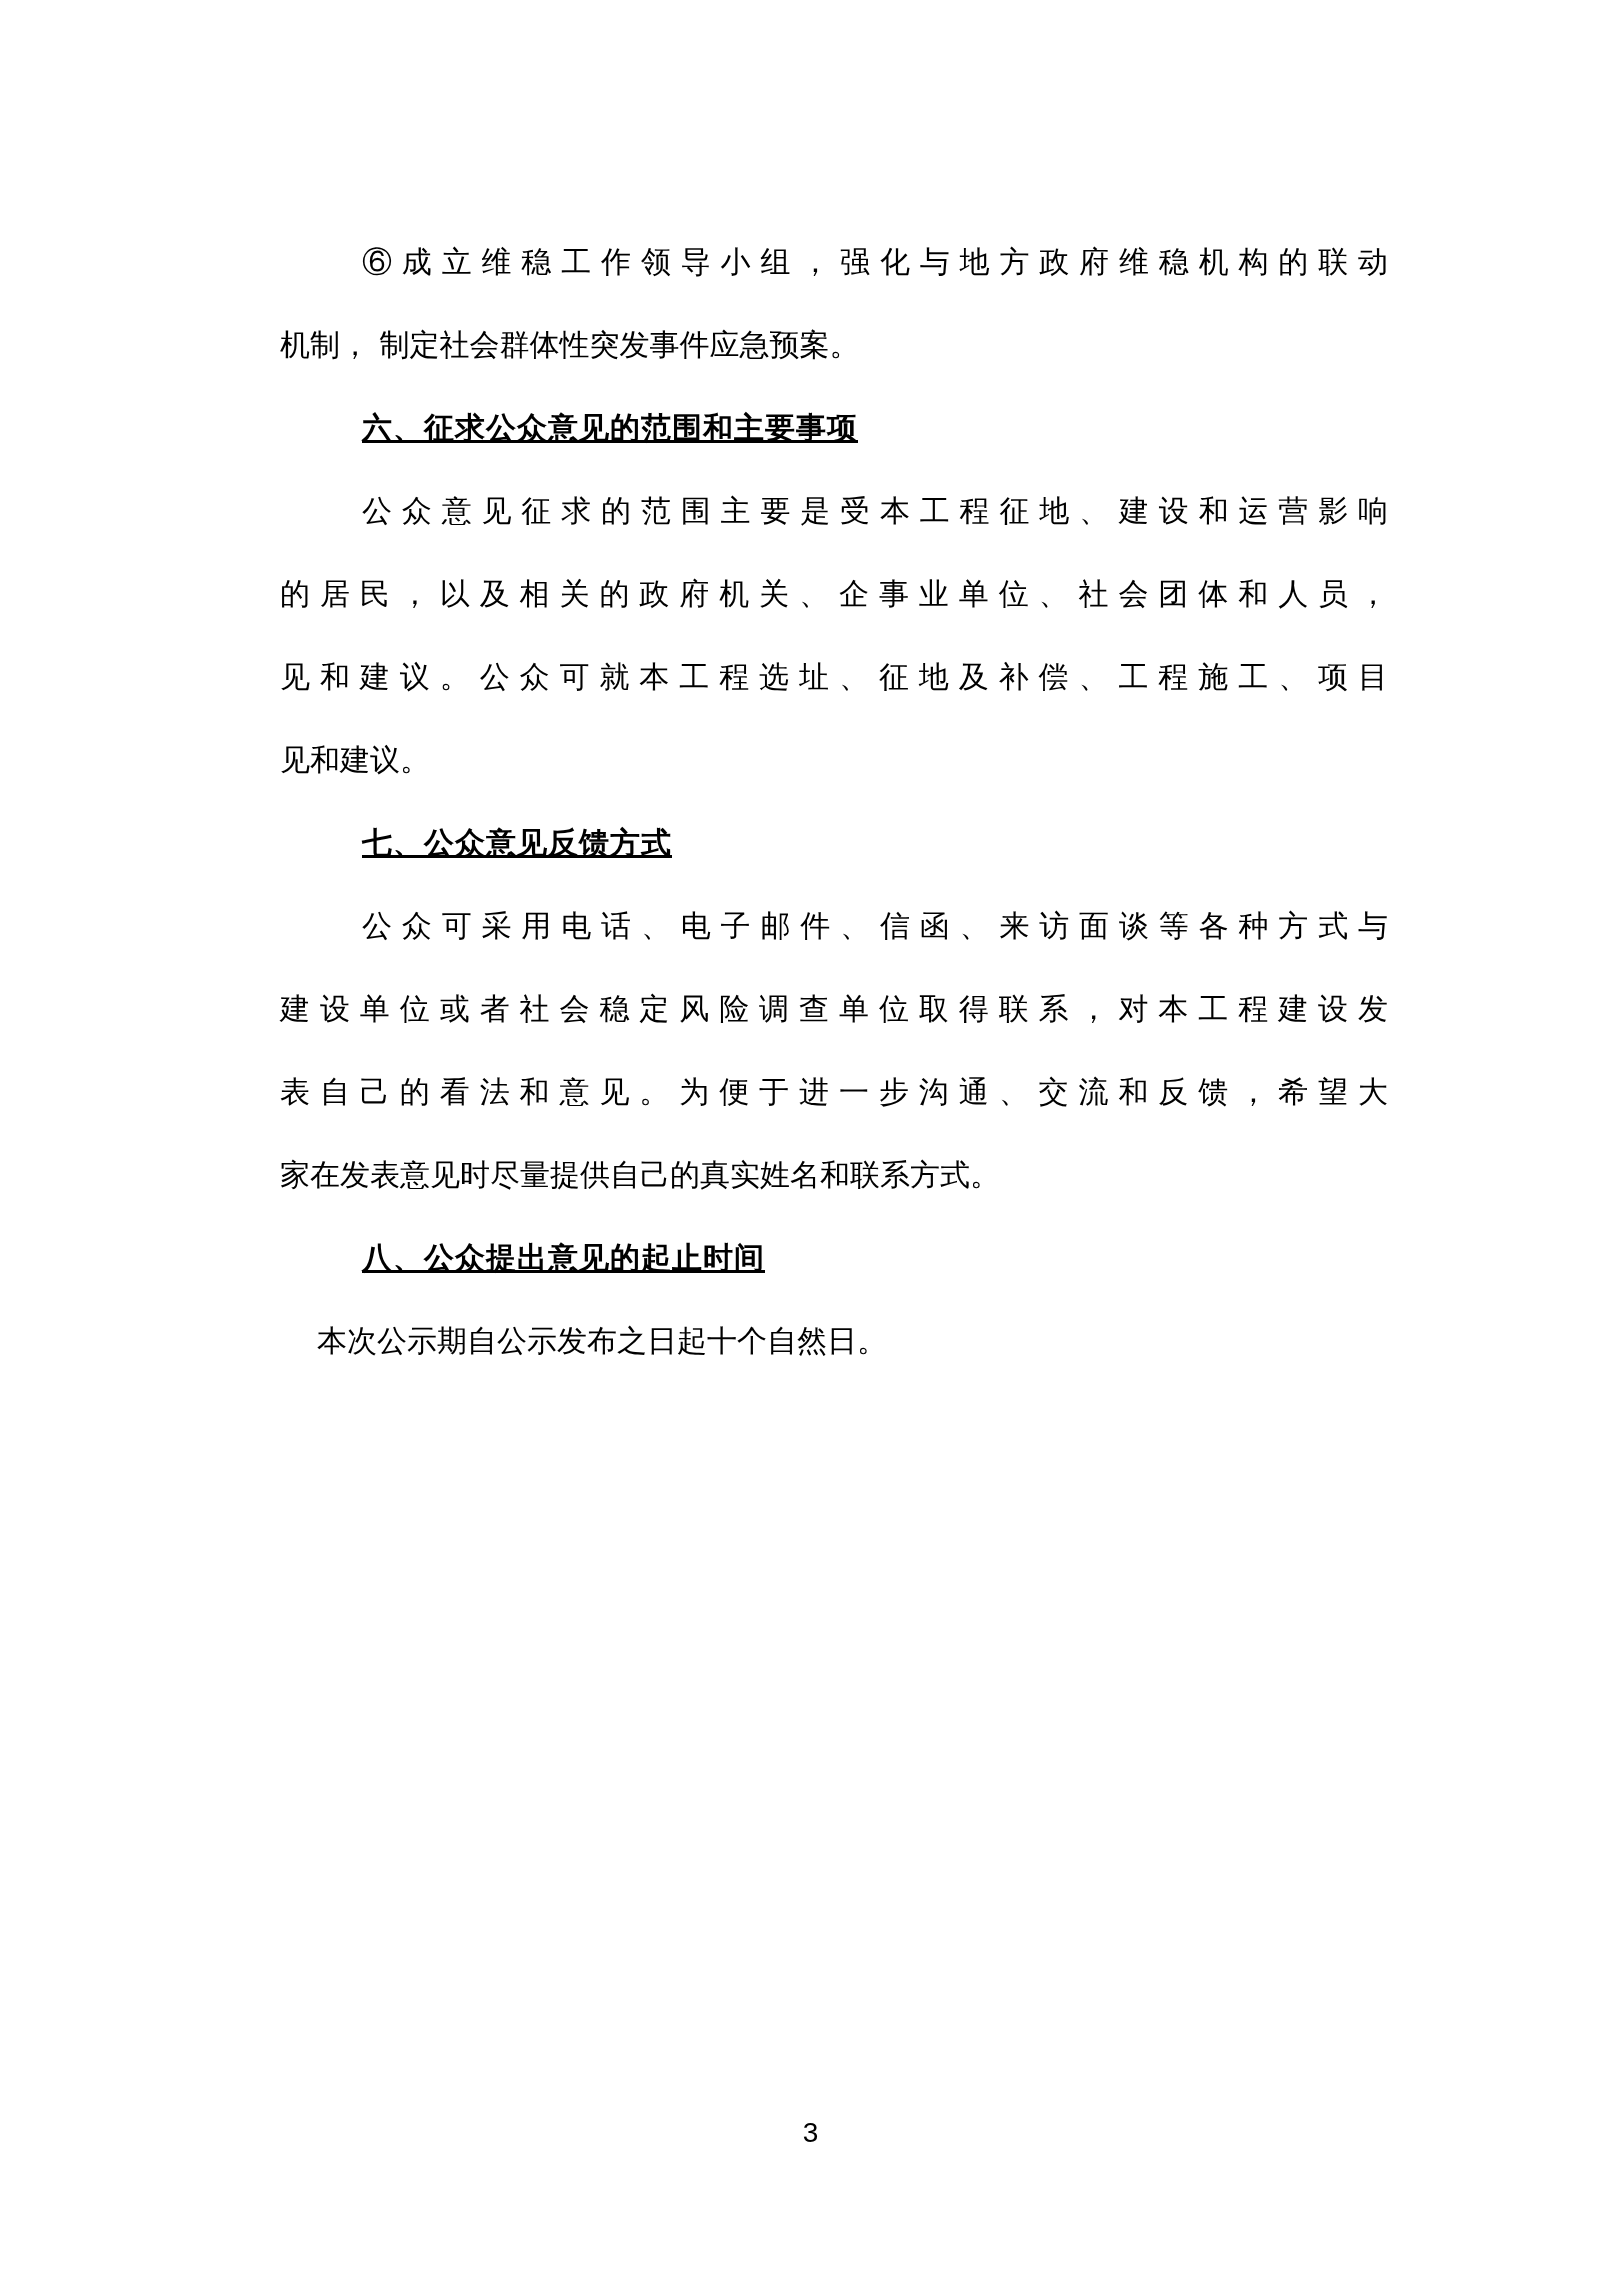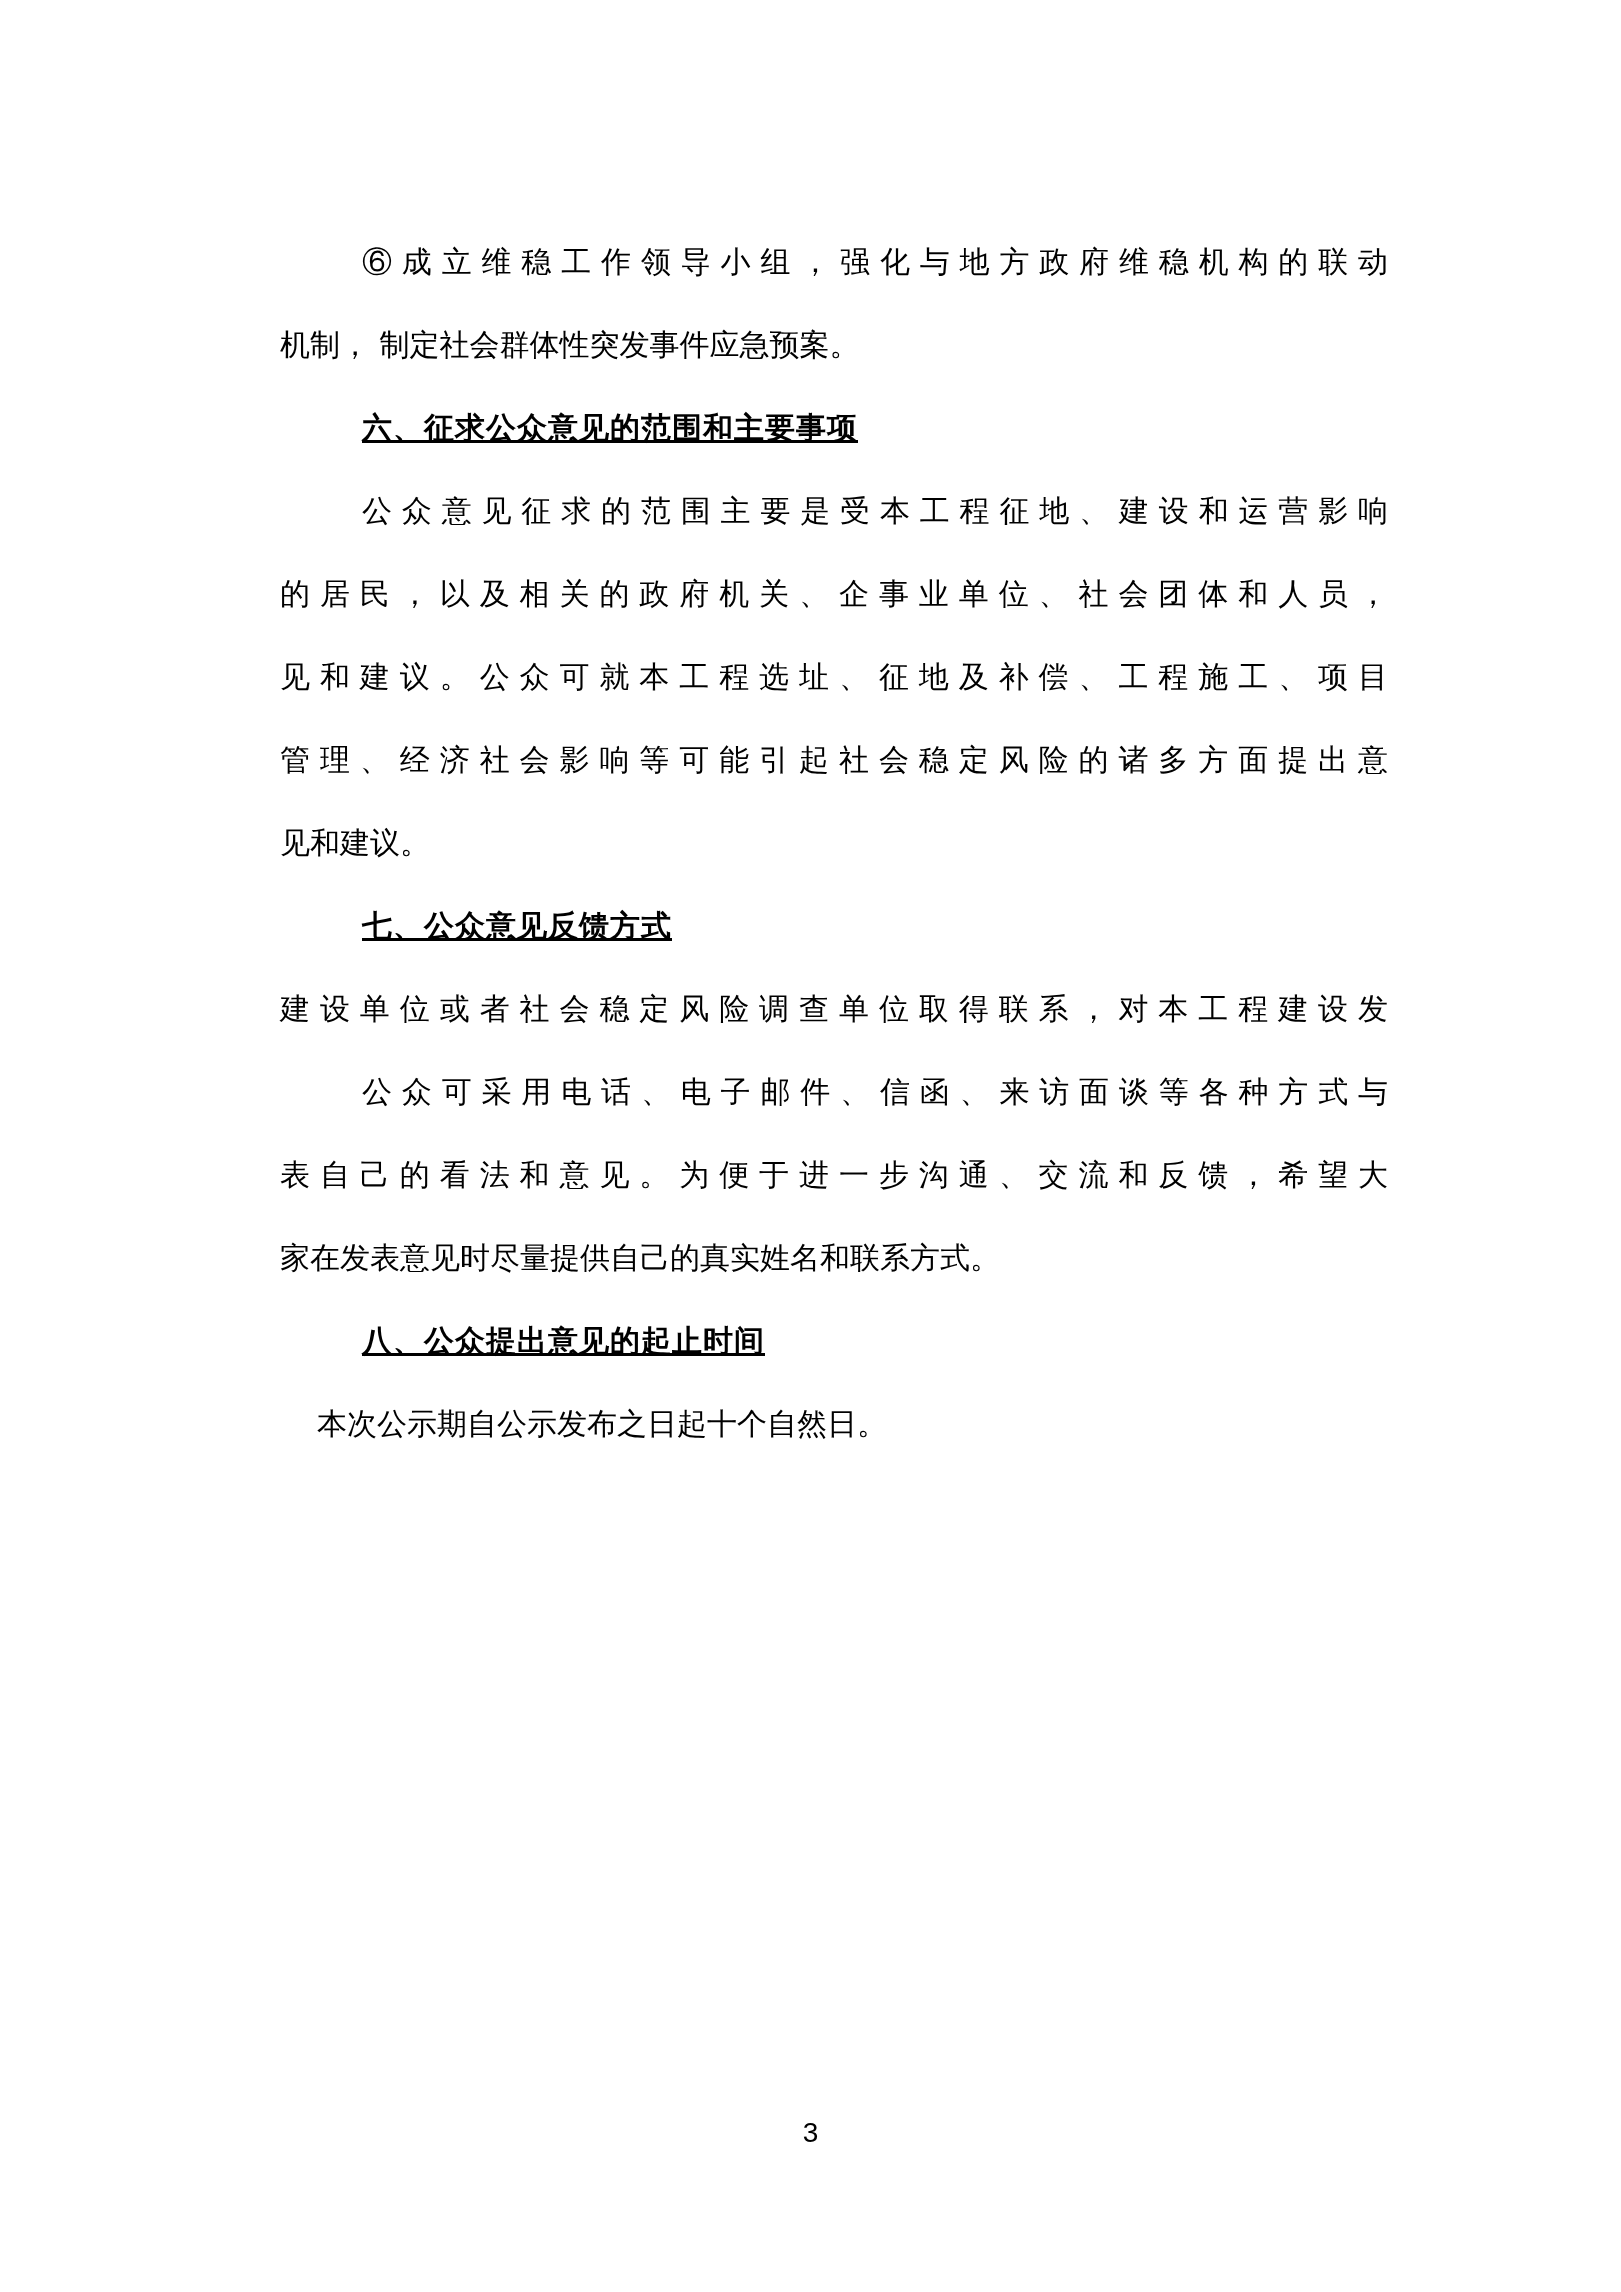--- a/index.html
+++ b/index.html
@@ -65,27 +65,26 @@
   <div class="textblock">
 
     <div class="line indent just">⑥成立维稳工作领导小组，强化与地方政府维稳机构的联动</div>
     <div class="line">机制， 制定社会群体性突发事件应急预案。</div>
 
     <div class="line heading">六、征求公众意见的范围和主要事项</div>
 
     <div class="line indent just">公众意见征求的范围主要是受本工程征地、建设和运营影响</div>
     <div class="line just">的居民，以及相关的政府机关、企事业单位、社会团体和人员，</div>
     <div class="line just">见和建议。公众可就本工程选址、征地及补偿、工程施工、项目</div>
-    <div class="line just">管理、经济社会影响等可能引起社会稳定风险的诸多方面提出意</div>
     <div class="line">见和建议。</div>
 
     <div class="line heading">七、公众意见反馈方式</div>
 
+    <div class="line indent just">公众可采用电话、电子邮件、信函、来访面谈等各种方式与</div>
     <div class="line just">建设单位或者社会稳定风险调查单位取得联系，对本工程建设发</div>
-    <div class="line indent just">公众可采用电话、电子邮件、信函、来访面谈等各种方式与</div>
     <div class="line just">表自己的看法和意见。为便于进一步沟通、交流和反馈，希望大</div>
     <div class="line">家在发表意见时尽量提供自己的真实姓名和联系方式。</div>
 
     <div class="line heading">八、公众提出意见的起止时间</div>
 
     <div class="line indent-small">本次公示期自公示发布之日起十个自然日。</div>
 
   </div>
 
   <div class="footer">

